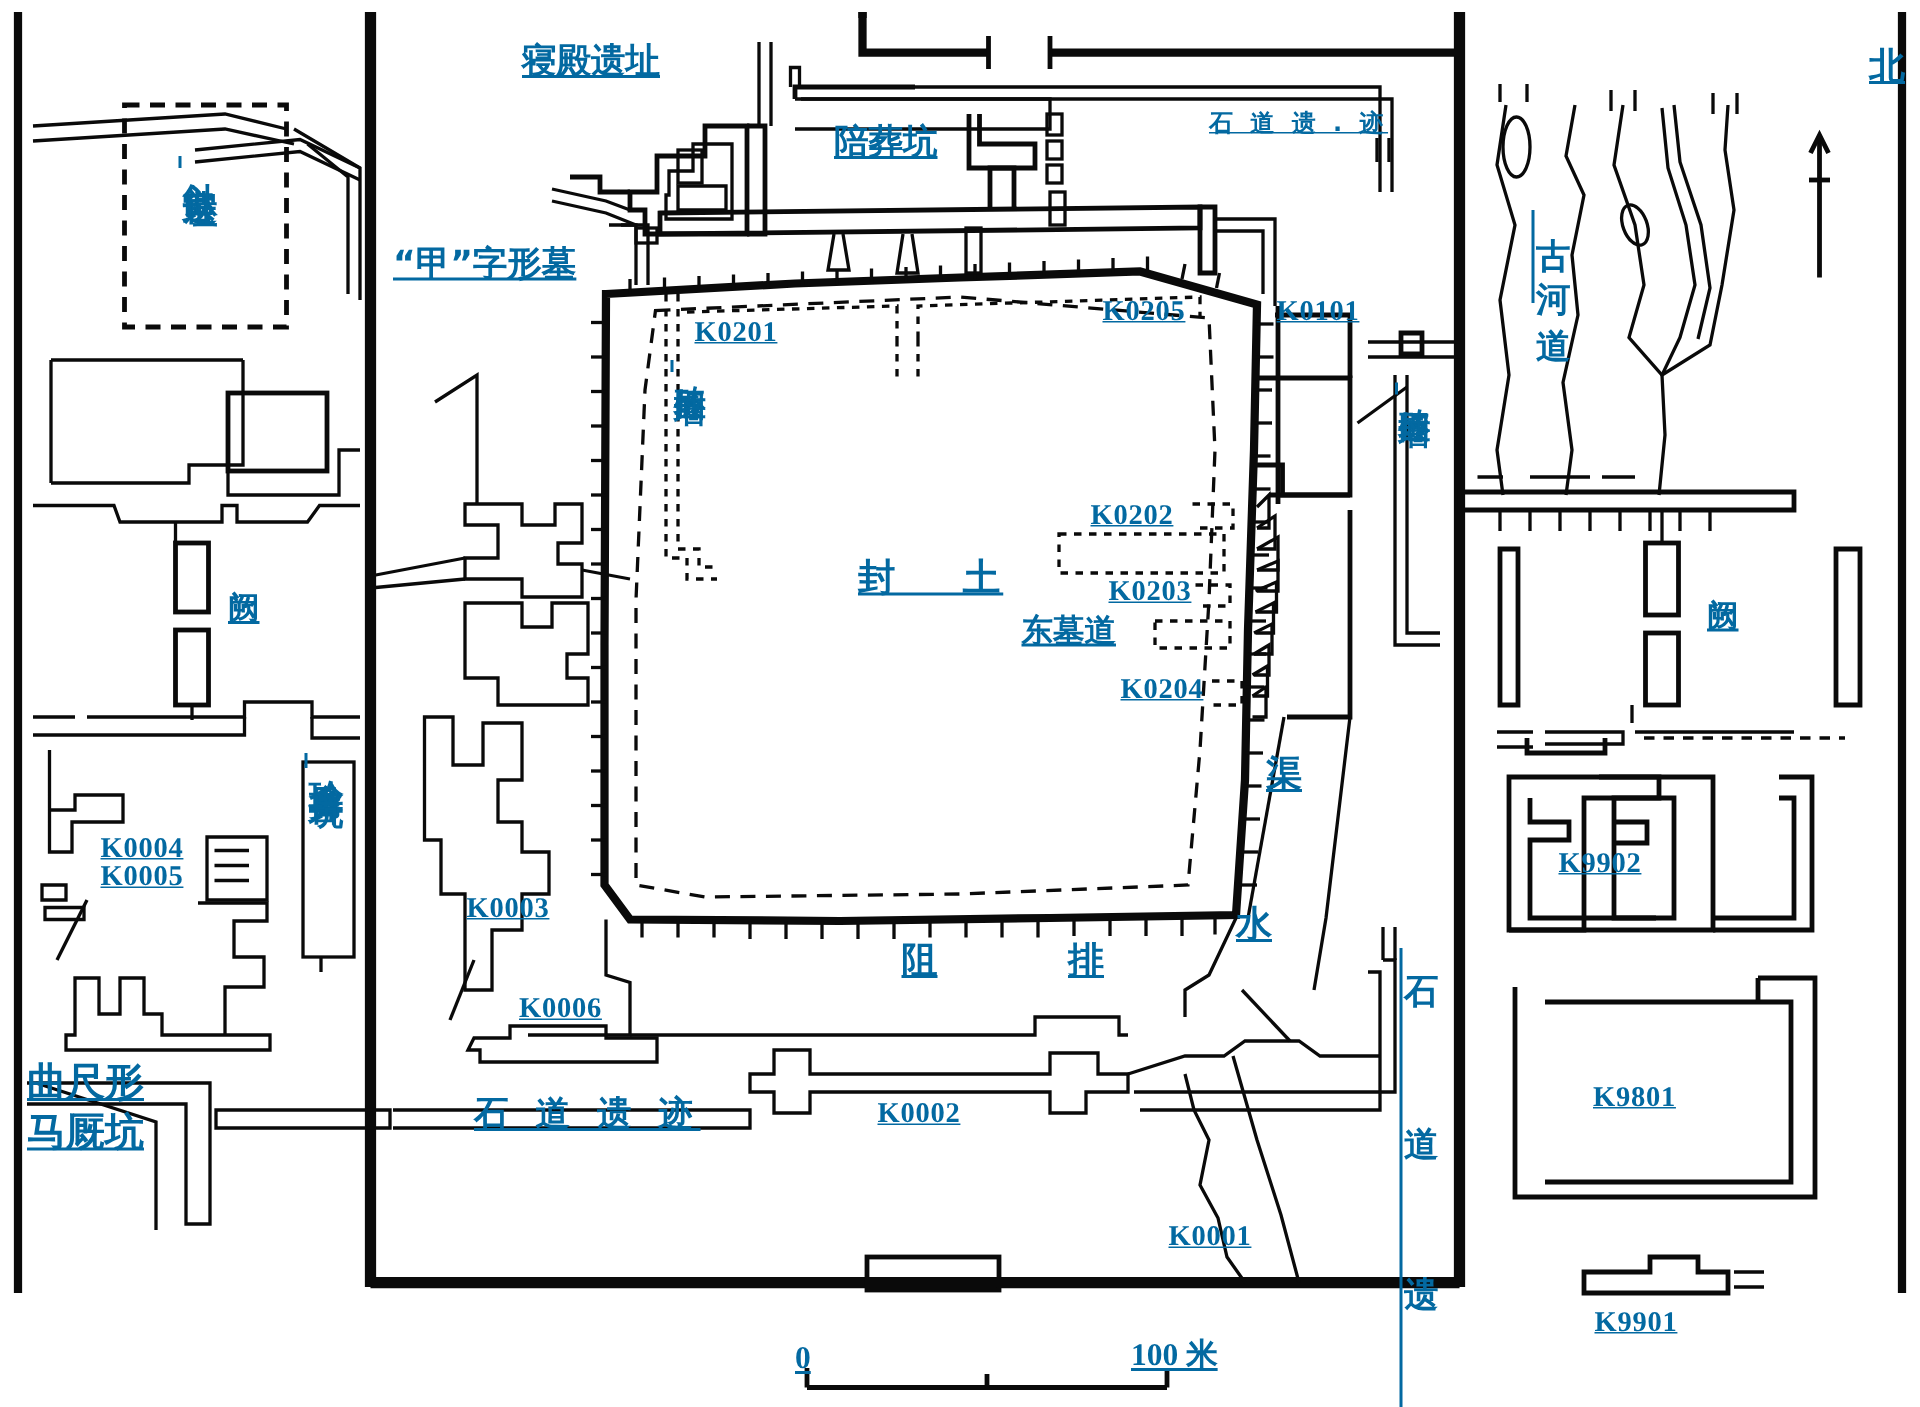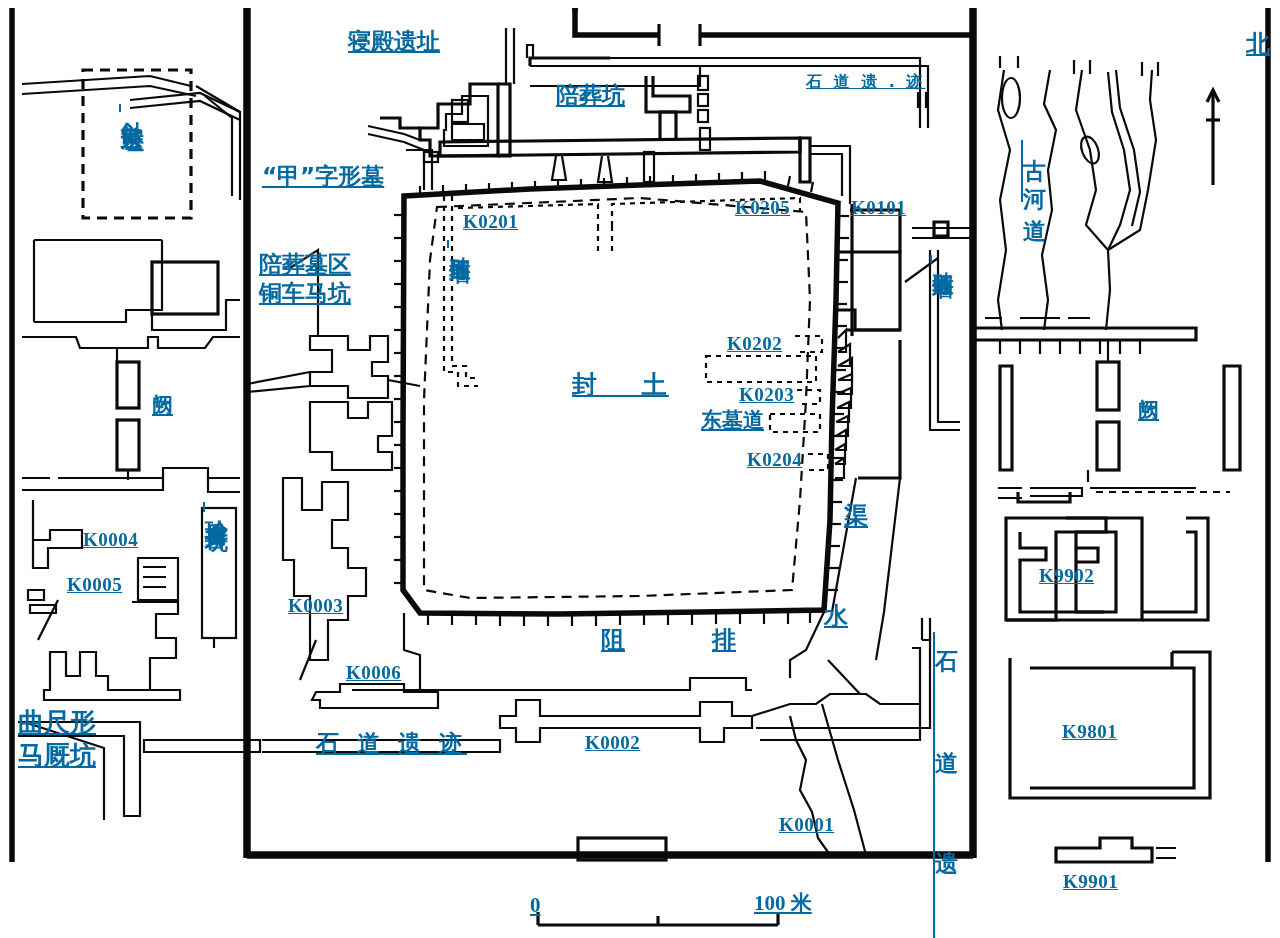--- a/index.html
+++ b/index.html
@@ -379,30 +379,28 @@
   <div class="lbl cn" style="left:556px; top:84px; font-size:23px;">陪葬坑</div>
 
   <div class="lbl cn" style="left:806px; top:74px; font-size:16px; letter-spacing:3px;">石 道 遗 . 迹</div>
 
   <div class="lbl cn vert" style="left:1023px; top:140px; font-size:23px;">古 河 道</div>
 
   <div class="lbl cn" style="left:1246px; top:32px; font-size:24px;">北</div>
 
   <div class="lbl cn" style="left:262px; top:165px; font-size:23px;">“甲”字形墓</div>
 
-  <div class="lbl cn" style="left:259px; top:250px; font-size:23px; line-height:1.28;">陪葬墓区
-铜车马坑</div>
 
   <div class="lbl cn vert" style="left:449px; top:240px; font-size:21px;">砖坯围墙</div>
 
   <div class="lbl cn vert" style="left:932px; top:255px; font-size:21px;">砖坯围墙</div>
 
   <div class="lbl cn" style="left:572px; top:372px; font-size:25px; letter-spacing:2px;">封    土</div>
 
-  <div class="lbl cn" style="left:681px; top:410px; font-size:21px;margin-left:20px;">东墓道</div>
+  <div class="lbl cn" style="left:681px; top:410px; font-size:21px;">东墓道</div>
 
   <div class="lbl cn" style="left:152px; top:395px; font-size:21px;">阙</div>
 
   <div class="lbl cn" style="left:1138px; top:400px; font-size:21px;">阙</div>
 
   <div class="lbl cn" style="left:601px; top:628px; font-size:24px;">阻</div>
   <div class="lbl cn" style="left:712px; top:628px; font-size:24px;">排</div>
   <div class="lbl cn" style="left:824px; top:604px; font-size:24px;">水</div>
   <div class="lbl cn" style="left:844px; top:504px; font-size:24px;">渠</div>
 
@@ -414,23 +412,23 @@
 马厩坑</div>
 
   <div class="lbl cn vert" style="left:205px; top:502px; font-size:23px;">珍禽异兽坑</div>
 
   <div class="lbl kcode" style="left:463px; top:212px;">K0201</div>
   <div class="lbl kcode" style="left:705px; top:198px;margin-left:30px;">K0205</div>
   <div class="lbl kcode" style="left:851px; top:198px;">K0101</div>
   <div class="lbl kcode" style="left:727px; top:334px;">K0202</div>
   <div class="lbl kcode" style="left:739px; top:385px;">K0203</div>
   <div class="lbl kcode" style="left:747px; top:450px;">K0204</div>
-  <div class="lbl kcode" style="left:67px; top:530px;margin-left:16px;">K0004</div>
+  <div class="lbl kcode" style="left:67px; top:556px;">K0004</div>
   <div class="lbl kcode" style="left:67px; top:575px;">K0005</div>
-  <div class="lbl kcode" style="left:288px; top:596px;text-align:right;">K0003</div>
+  <div class="lbl kcode" style="left:311px; top:596px;text-align:right;">K0003</div>
   <div class="lbl kcode" style="left:346px; top:663px;">K0006</div>
   <div class="lbl kcode" style="left:585px; top:733px;">K0002</div>
   <div class="lbl kcode" style="left:779px; top:815px;">K0001</div>
   <div class="lbl kcode" style="left:1039px; top:566px;">K9902</div>
   <div class="lbl kcode" style="left:1062px; top:722px;">K9801</div>
   <div class="lbl kcode" style="left:1063px; top:872px;">K9901</div>
 
   <div class="lbl scale-num" style="left:530px; top:895px;">0</div>
   <div class="lbl scale-num cn" style="left:754px; top:893px;">100 米</div>
 

